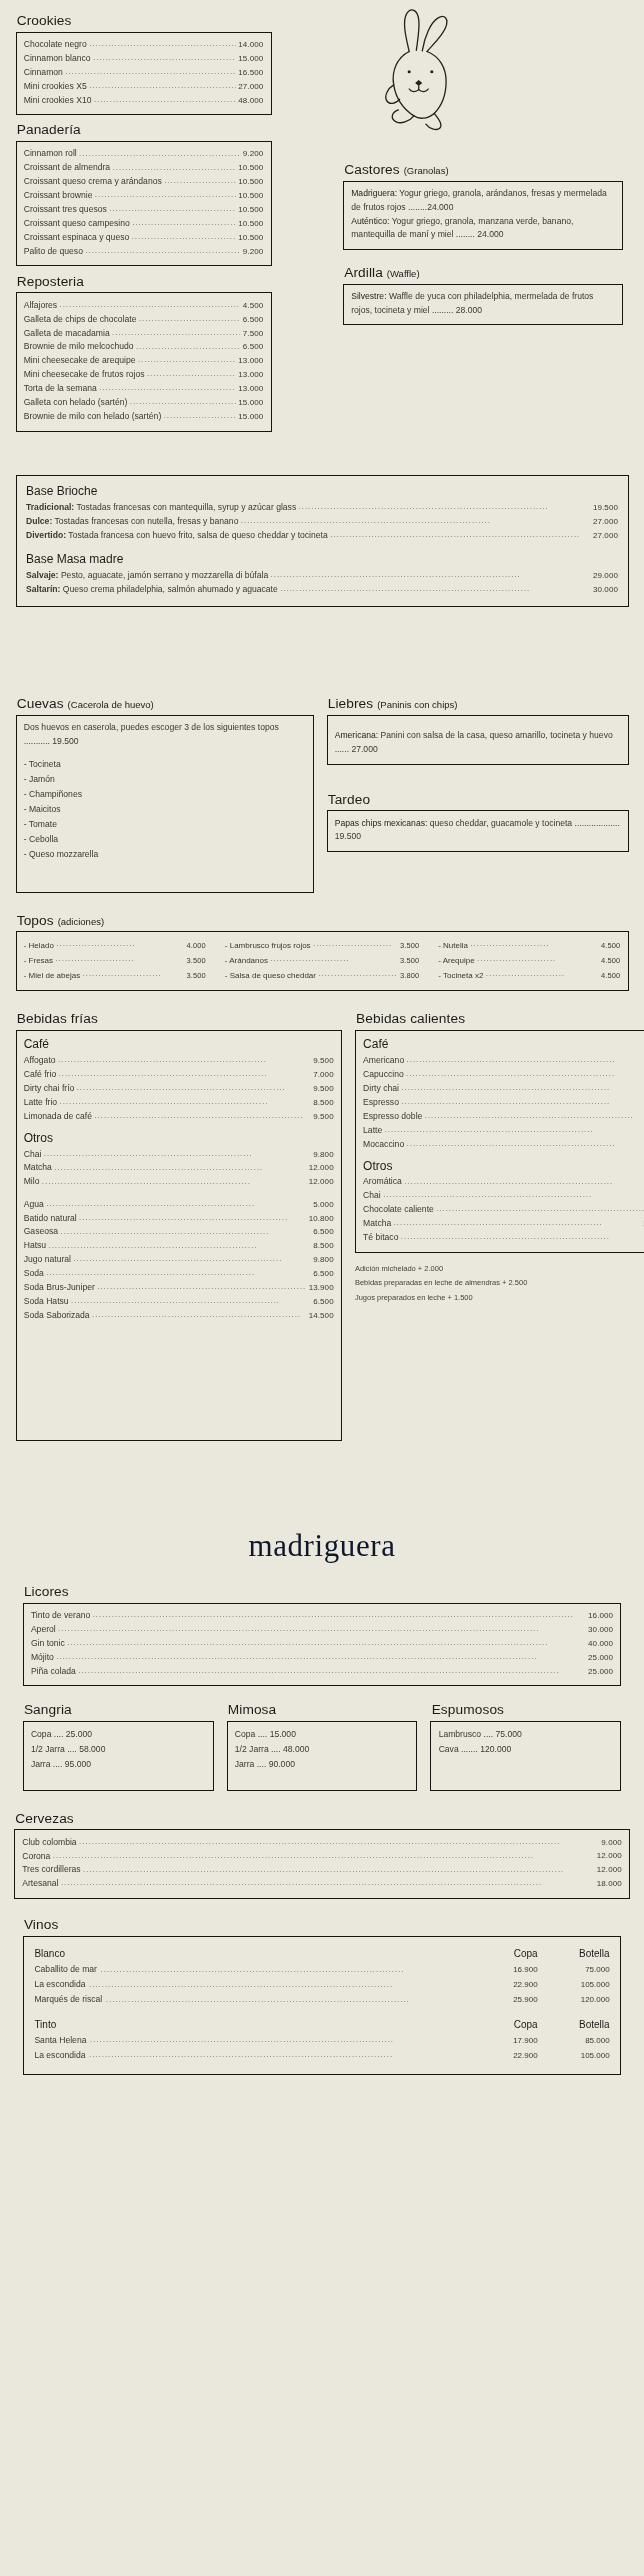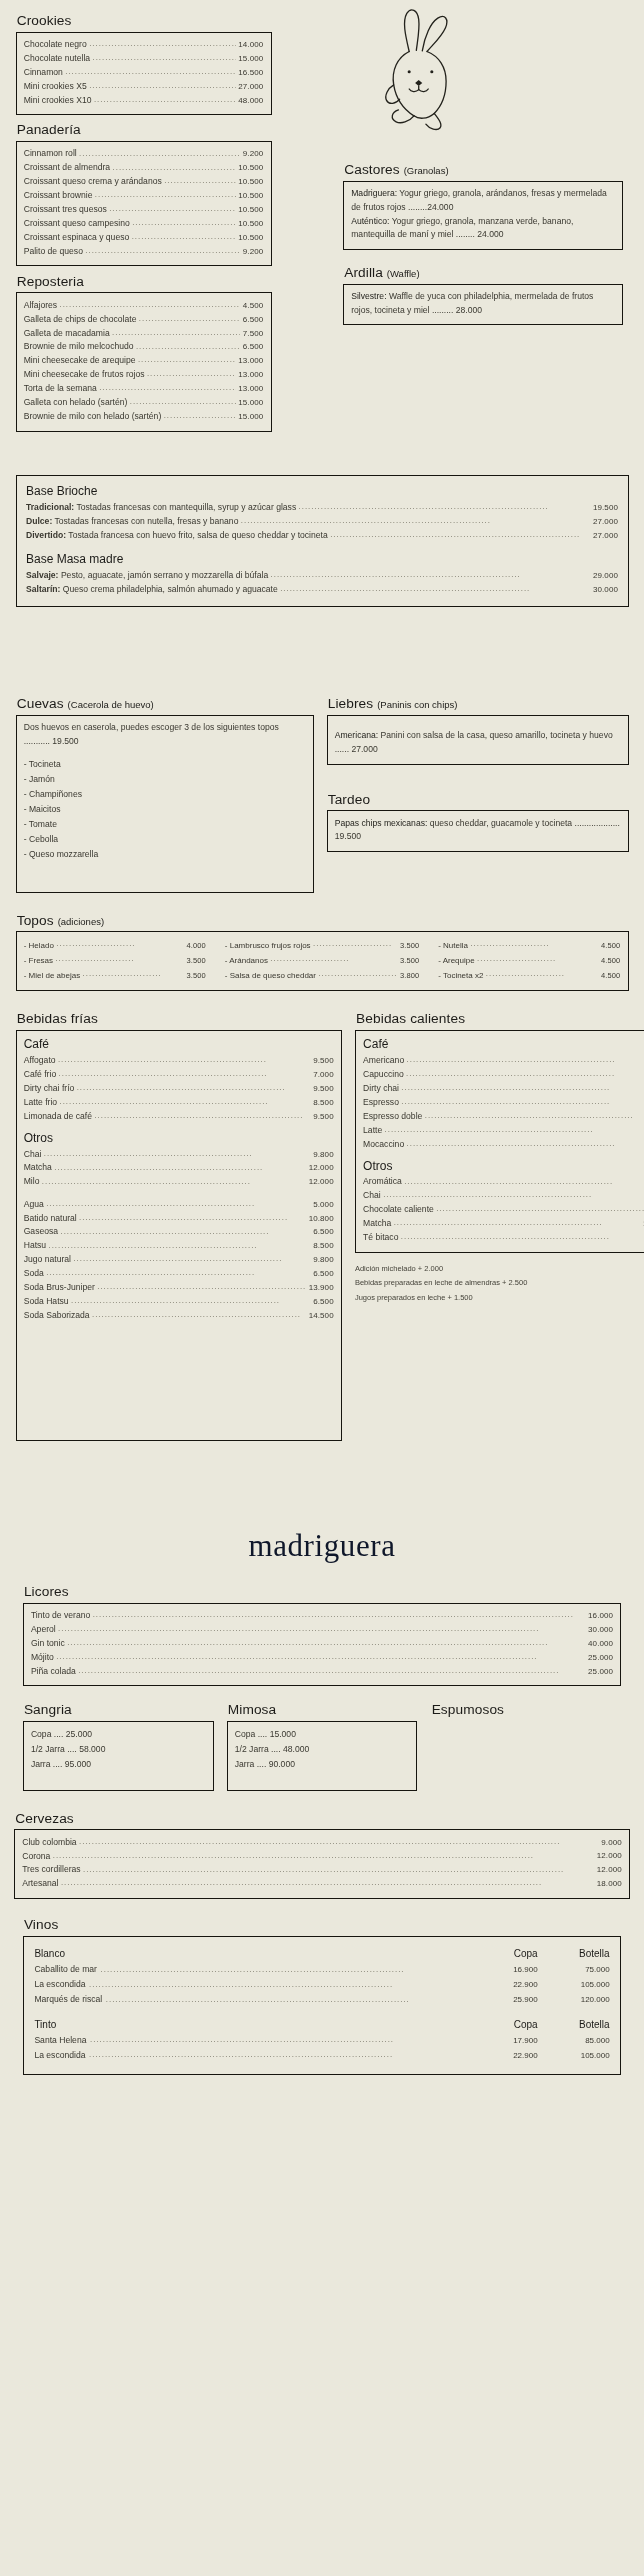--- a/index.html
+++ b/index.html
@@ -192,21 +192,21 @@
     <div class="col-left">
 
       <h2 class="sec-title">Crookies</h2>
       <div class="box">
         <div class="row">
             <span class="nm">Chocolate negro</span>
             <span class="dots">.........................................................................</span>
             <span class="pr">14.000</span>
           </div>
         <div class="row">
-            <span class="nm">Chocolate nutella</span>
+            <span class="nm">Cinnamon blanco</span>
             <span class="dots">.........................................................................</span>
             <span class="pr">15.000</span>
           </div>
         <div class="row">
             <span class="nm">Cinnamon</span>
             <span class="dots">.........................................................................</span>
             <span class="pr">16.500</span>
           </div>
         <div class="row">
             <span class="nm">Mini crookies X5</span>
@@ -718,20 +718,24 @@
         <h2 class="sec-title">Mimosa</h2>
         <div class="box" style="min-height:70px">
           <div class="mini-row"><span>Copa ....</span> <span>15.000</span></div>
           <div class="mini-row"><span>1/2 Jarra ....</span> <span>48.000</span></div>
           <div class="mini-row"><span>Jarra ....</span> <span>90.000</span></div>
         </div>
       </div>
 
       <div>
         <h2 class="sec-title">Espumosos</h2>
+        <div class="box" style="min-height:70px">
+          <div class="mini-row"><span>Lambrusco ....</span> <span>75.000</span></div>
+          <div class="mini-row"><span>Cava .......</span> <span>120.000</span></div>
+        </div>
       </div>
     </div>
   </div>
 
   <div class="full-wide" style="padding:0 14px; margin-top:20px">
     <h2 class="sec-title">Cervezas</h2>
     <div class="box">
       <div class="row">
           <span class="nm">Club colombia</span>
           <span class="dots">........................................................................................................................................................</span>

